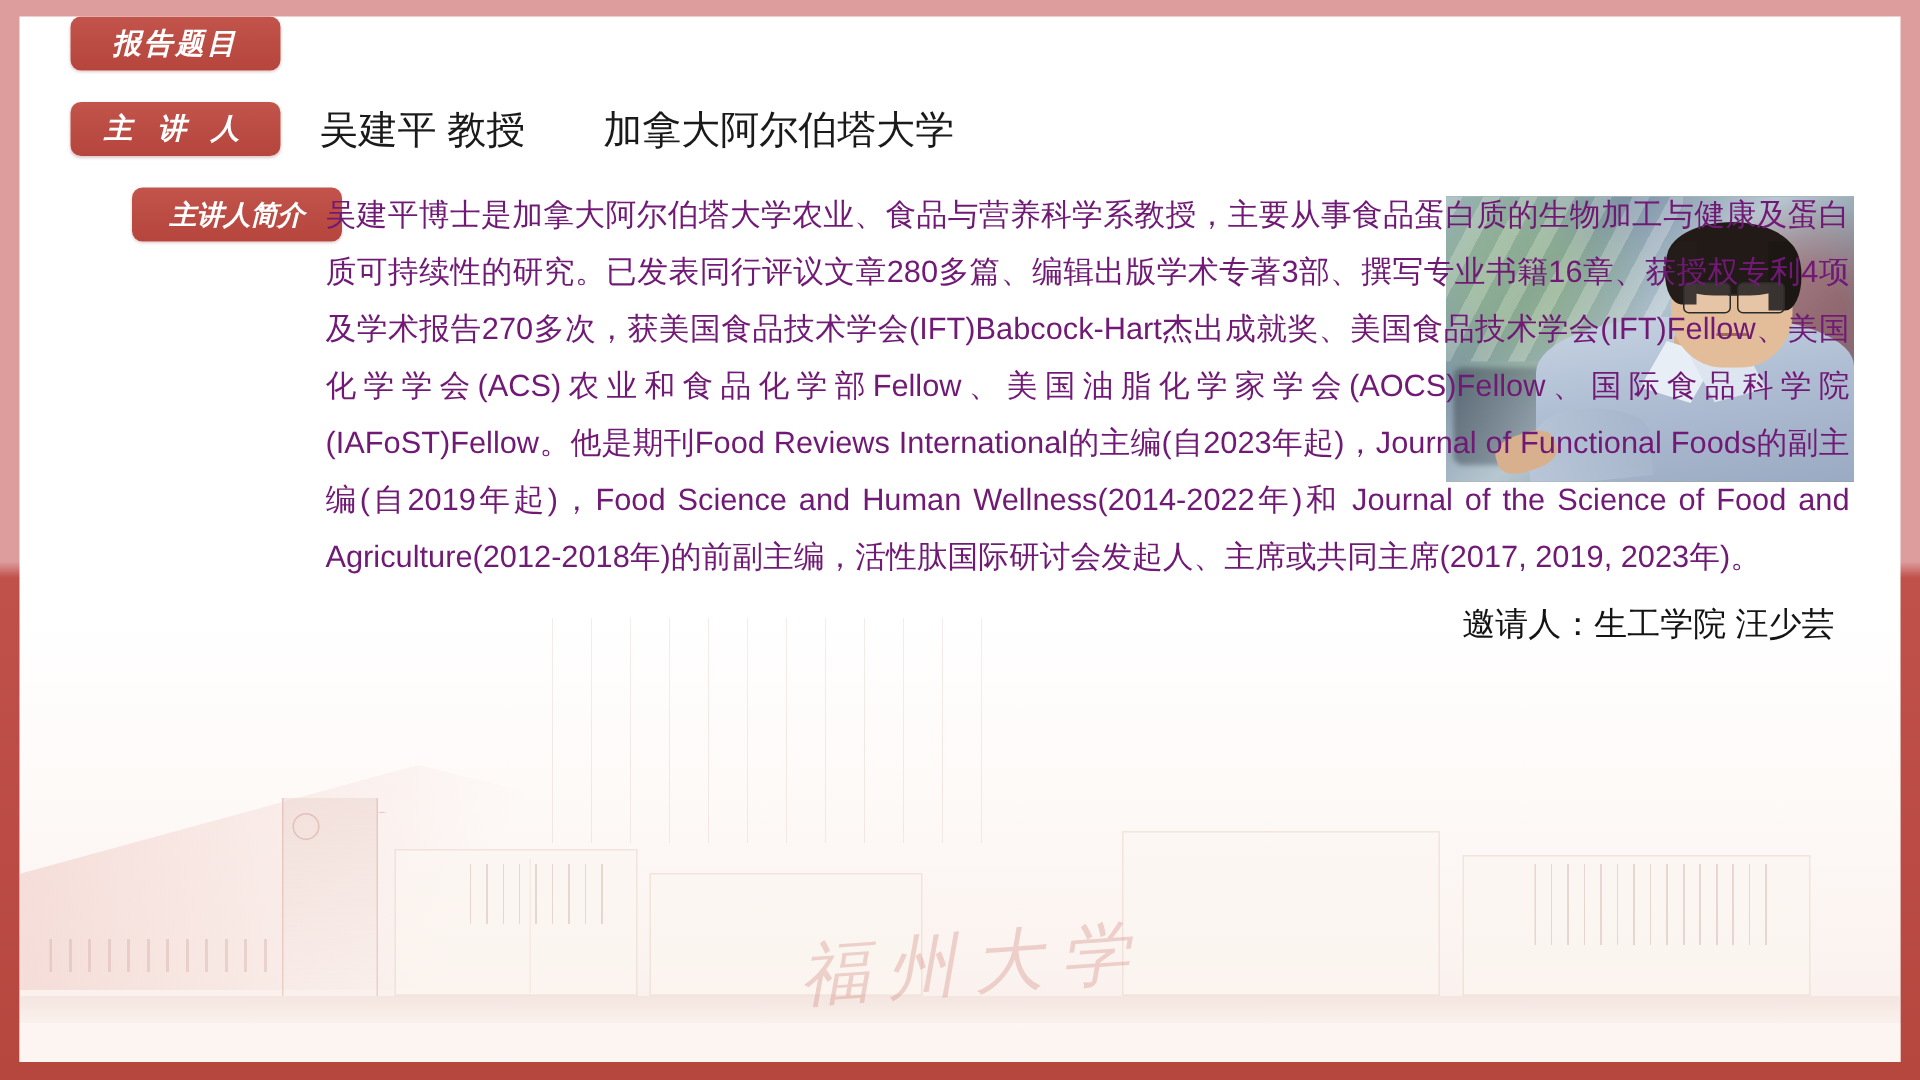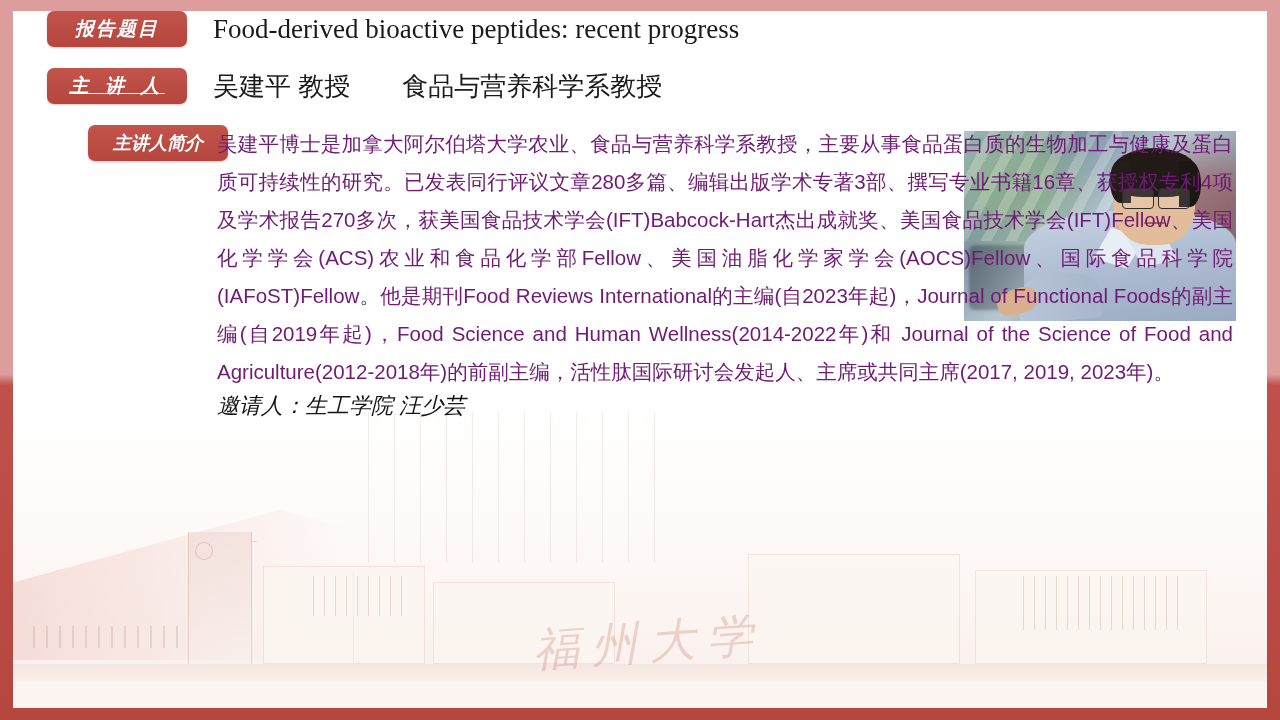--- a/index.html
+++ b/index.html
@@ -99,21 +99,21 @@
   .rows{position:relative;padding:0 12px 0 34px;}
   .row{display:flex;align-items:flex-start;margin-bottom:21px;}
   .tag{
     flex:0 0 auto;width:140px;height:36px;border-radius:7px;
     background:linear-gradient(180deg,#c2544c 0%,#b5453d 100%);
     color:#fff;display:flex;align-items:center;justify-content:center;
     font-family:"DejaVu Serif","Liberation Serif",serif;
     font-size:19px;font-weight:bold;font-style:italic;letter-spacing:2px;
     box-shadow:0 1px 2px rgba(120,40,34,.25);
   }
-  .tag.wide{letter-spacing:5px;text-decoration:underline;}
+  .tag.wide{letter-spacing:5px;}
   .val{
     margin-left:26px;color:#1a1a1a;white-space:nowrap;
   }
   .val.title-en{
     font-family:"Liberation Serif","DejaVu Serif",serif;
     font-size:27px;line-height:36px;
   }
   .val.cn{
     font-family:"Liberation Sans","DejaVu Sans",sans-serif;
     font-size:26px;line-height:36px;
@@ -159,23 +159,23 @@
   .ph-bridge{position:absolute;left:69%;top:34%;width:2.6%;height:1.6px;background:#2b2b2b;}
   .ph-mouth{position:absolute;left:66%;top:48%;width:8%;height:2px;background:#9d6a57;border-radius:2px;}
   
   .bio-wrap{position:relative;padding:0 34px 0 34px;margin-top:-2px;}
   .bio{
     font-family:"Liberation Sans","DejaVu Sans",sans-serif;
     font-size:20.5px;line-height:38px;color:#701a75;
     text-align:justify;text-justify:inter-character;
   }
   .footer{
-    position:relative;padding-right:46px;
-    font-family:"Liberation Sans","DejaVu Sans",sans-serif;
-    font-size:22px;color:#141414;font-style:italic;
+    position:relative;margin-top:10px;padding-right:46px;text-align:right;
+    font-family:"Liberation Sans","DejaVu Sans",sans-serif;
+    font-size:22px;color:#141414;
   }
 </style>
 </head>
 <body>
 
 <div class="poster">
   <div class="sheet">
 
     <div class="wm-wrap">
       <div class="wm-sky"></div>
@@ -213,25 +213,24 @@
       <div class="ph-hairR"></div>
       <div class="ph-glassesL"></div>
       <div class="ph-glassesR"></div>
       <div class="ph-bridge"></div>
       <div class="ph-mouth"></div>
     </div>
 
     <div class="rows">
       <div class="row">
         <div class="tag">报告题目</div>
-        <div class="val title-en">Food-derived bioactive peptides: recent progress</div>
       </div>
       <div class="row">
         <div class="tag wide">主 讲 人</div>
-        <div class="val cn">吴建平 教授　　食品与营养科学系教授</div>
+        <div class="val cn">吴建平 教授　　加拿大阿尔伯塔大学</div>
       </div>
       <div class="row" style="margin-bottom:0;margin-left:41px;">
         <div class="tag" style="letter-spacing:0;font-size:18px;">主讲人简介</div>
         <div style="width:0;"></div>
       </div>
     </div>
 
     <div class="bio-wrap" style="margin-top:-36px;padding-left:204px;">
       <div class="bio">吴建平博士是加拿大阿尔伯塔大学农业、食品与营养科学系教授，主要从事食品蛋白质的生物加工与健康及蛋白质可持续性的研究。已发表同行评议文章280多篇、编辑出版学术专著3部、撰写专业书籍16章、获授权专利4项及学术报告270多次，获美国食品技术学会(IFT)Babcock-Hart杰出成就奖、美国食品技术学会(IFT)Fellow、美国化学学会(ACS)农业和食品化学部Fellow、美国油脂化学家学会(AOCS)Fellow、国际食品科学院(IAFoST)Fellow。他是期刊Food Reviews International的主编(自2023年起)，Journal of Functional Foods的副主编(自2019年起)，Food Science and Human Wellness(2014-2022年)和 Journal of the Science of Food and Agriculture(2012-2018年)的前副主编，活性肽国际研讨会发起人、主席或共同主席(2017, 2019, 2023年)。</div>
       <div class="footer" style="padding-right:10px;">邀请人：生工学院 汪少芸</div>

